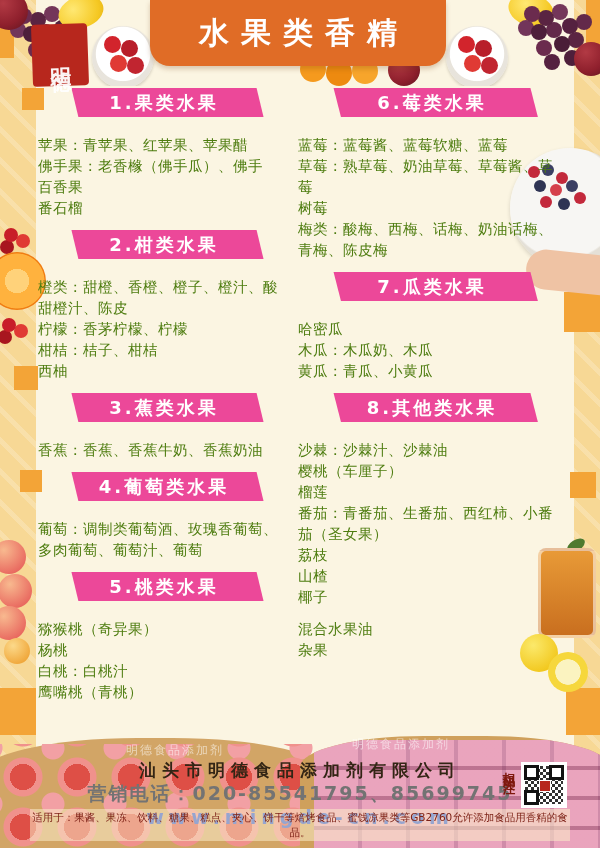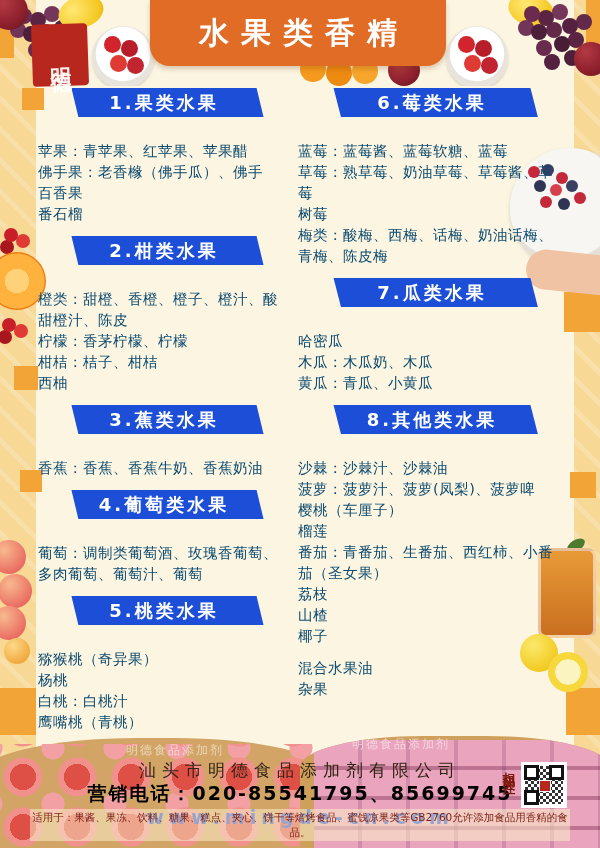--- a/index.html
+++ b/index.html
@@ -39,25 +39,25 @@
   
   .seal{position:absolute;left:32px;top:24px;width:56px;height:62px;background:#B7271D;border-radius:4px;
     display:flex;align-items:center;justify-content:center;z-index:6;transform:rotate(-2deg);}
   .seal span{writing-mode:vertical-rl;color:#fff;font-size:21px;font-weight:bold;letter-spacing:4px;opacity:.95;}
   
   .columns{position:absolute;left:38px;top:88px;width:528px;height:650px;display:flex;gap:8px;z-index:3;}
   .col{display:flex;flex-direction:column;}
   .col.left{width:252px;}
   .col.right{width:268px;}
   .section{margin-bottom:11px;}
-  .section-header{height:29px;margin:0 auto 24px;width:79%;background:#1d4ed8;
+  .section-header{height:29px;margin:0 auto 18px;width:79%;background:#ec4899;
     clip-path:polygon(3.5% 0,96.5% 0,100% 100%,7% 100%);
     display:flex;align-items:center;justify-content:center;}
   .section-header span{color:#fff;font-weight:bold;font-size:18px;letter-spacing:3px;}
-  .line{font-size:14.5px;line-height:21px;color:#0c4a6e;letter-spacing:.5px;}
+  .line{font-size:14.5px;line-height:21px;color:#4d7c0f;letter-spacing:.5px;}
   
   .photo{position:absolute;z-index:2;}
   .orange-slice{left:-12px;top:252px;width:58px;height:58px;border-radius:50%;
     background:radial-gradient(circle,#FFD27A 0 30%,#FFB23E 30% 66%,#F07D12 68%);}
   .strawb{width:14px;height:14px;border-radius:50%;background:#C81E28;
     box-shadow:12px 6px 0 #E03A34,-4px 12px 0 #A8161F;}
   .peaches{left:-8px;top:540px;width:52px;height:130px;}
   .peach{position:absolute;width:34px;height:34px;border-radius:50%;
     background:radial-gradient(circle at 35% 30%,#F8B98F,#E96A60 75%);}
   .peach.small{width:26px;height:26px;background:radial-gradient(circle at 35% 30%,#FCD98A,#F0A83C 75%);}
@@ -89,24 +89,24 @@
       radial-gradient(circle,#F2A0A4 0 11px,transparent 12px);
     background-size:54px 50px,62px 56px;background-position:6px 8px,32px 32px;}
   .cookies-right{position:absolute;right:-10px;bottom:-8px;width:310px;height:120px;background:#CFA05C;
     border-radius:40% 40% 0 0/26% 26% 0 0;overflow:hidden;}
   .cookies-right::after{content:"";position:absolute;inset:4px 0 0 14px;
     background-image:
       repeating-linear-gradient(0deg,rgba(255,255,255,.14) 0 26px,rgba(120,60,90,.38) 26px 30px),
       repeating-linear-gradient(90deg,#E795B2 0 44px,#C8799B 44px 48px);}
   
   .footer-text{position:absolute;left:0;right:0;bottom:0;height:111px;z-index:4;text-align:center;}
-  .company{position:absolute;top:22px;left:0;right:0;font-size:17px;font-weight:normal;
+  .company{position:absolute;top:22px;left:0;right:0;font-size:17px;font-weight:bold;
     letter-spacing:6px;color:#332515;}
   .phone{position:absolute;top:44px;left:0;right:0;font-size:19px;font-weight:bold;
-    letter-spacing:2px;color:#000000;}
+    letter-spacing:2px;color:#737373;}
   .website{position:absolute;top:69px;left:0;right:0;font-size:19px;font-weight:bold;
     letter-spacing:5px;color:#1d4ed8;}
   .note{position:absolute;bottom:7px;left:30px;right:30px;font-size:10.5px;line-height:15px;
     color:#7E2318;background:rgba(250,236,200,.55);padding:1px 0;}
   .watermark{position:absolute;font-size:12px;color:rgba(255,255,255,.55);letter-spacing:2px;z-index:4;}
   
   .qr-wrap{position:absolute;right:33px;bottom:40px;z-index:5;display:flex;gap:4px;align-items:flex-start;}
   .qr-caption{writing-mode:vertical-rl;font-size:12.5px;font-weight:bold;color:#7E180D;letter-spacing:3px;}
   .qr{position:relative;width:46px;height:46px;background:#fff;}
   .qr::before{content:"";position:absolute;inset:4px;
@@ -243,21 +243,20 @@
             <div class="line">木瓜：木瓜奶、木瓜</div>
             <div class="line">黄瓜：青瓜、小黄瓜</div>
           </div>
         </div>
         <div class="section">
           <div class="section-header">
             <span>8.其他类水果</span>
           </div>
           <div>
             <div class="line">沙棘：沙棘汁、沙棘油</div>
-            <div class="line">菠萝：菠萝汁、菠萝(凤梨)、菠萝啤</div>
             <div class="line">樱桃（车厘子）</div>
             <div class="line">榴莲</div>
             <div class="line">番茄：青番茄、生番茄、西红柿、小番茄（圣女果）</div>
             <div class="line">荔枝</div>
             <div class="line">山楂</div>
             <div class="line">椰子</div>
           </div>
         </div>
         <div class="section">
           <div>

